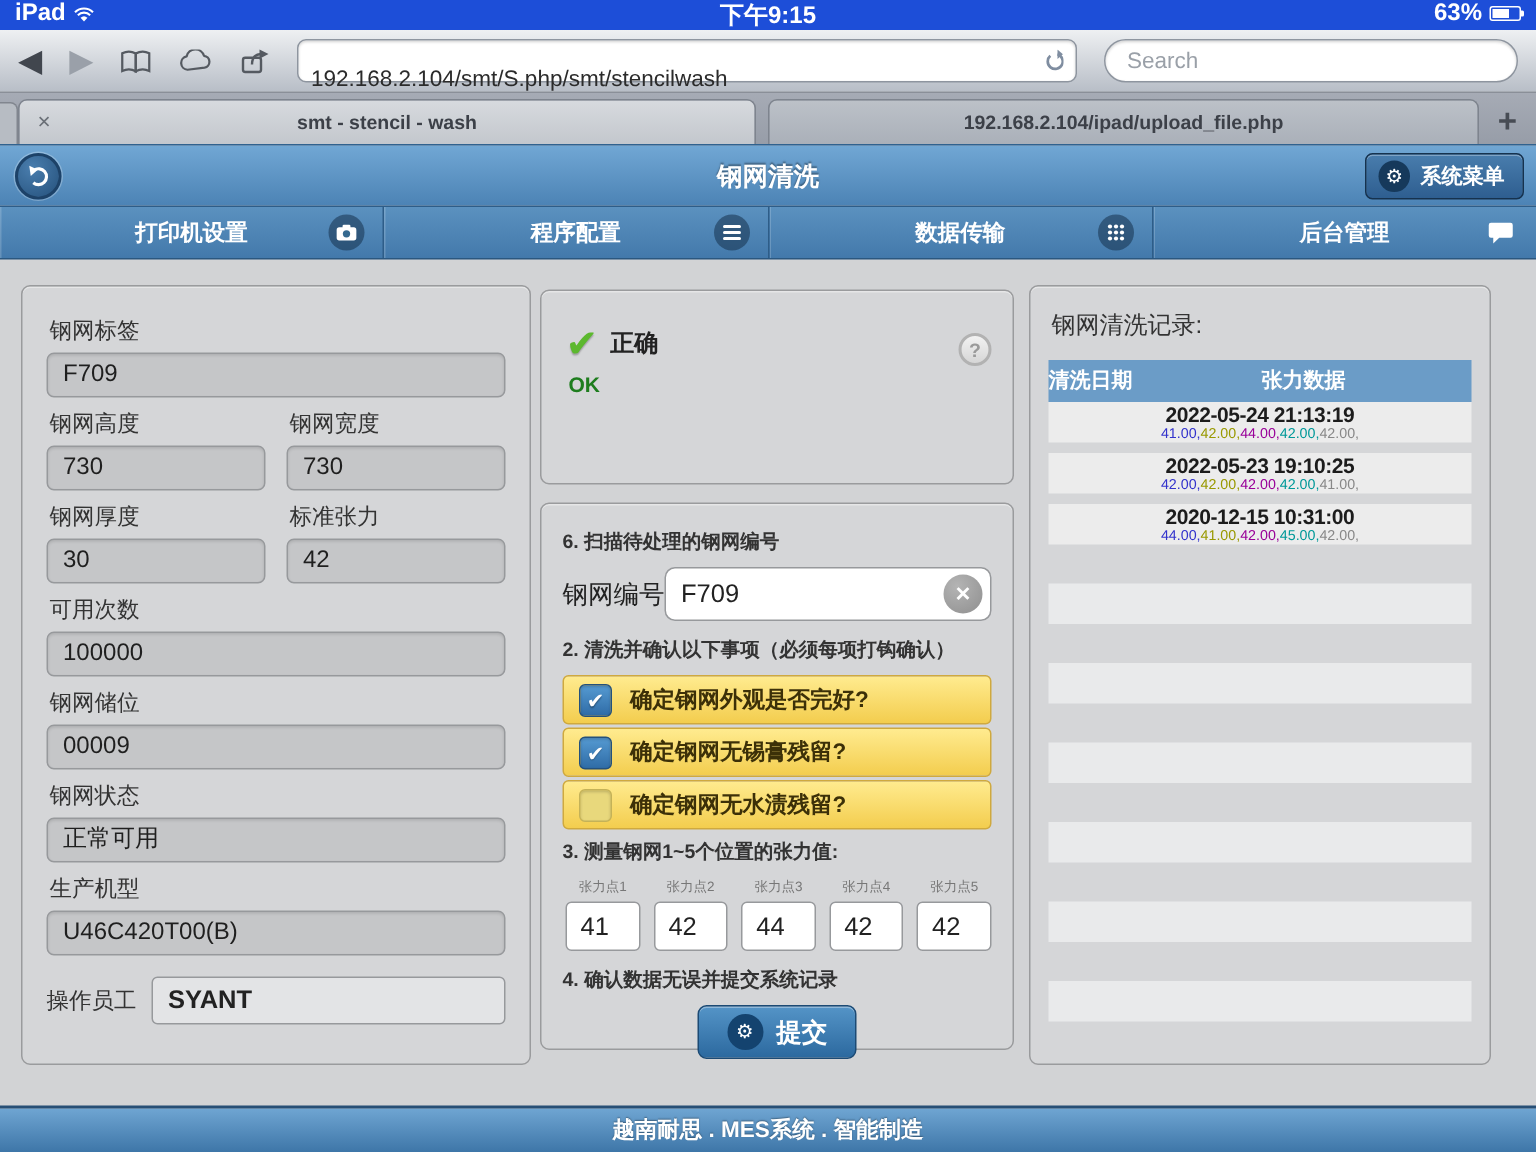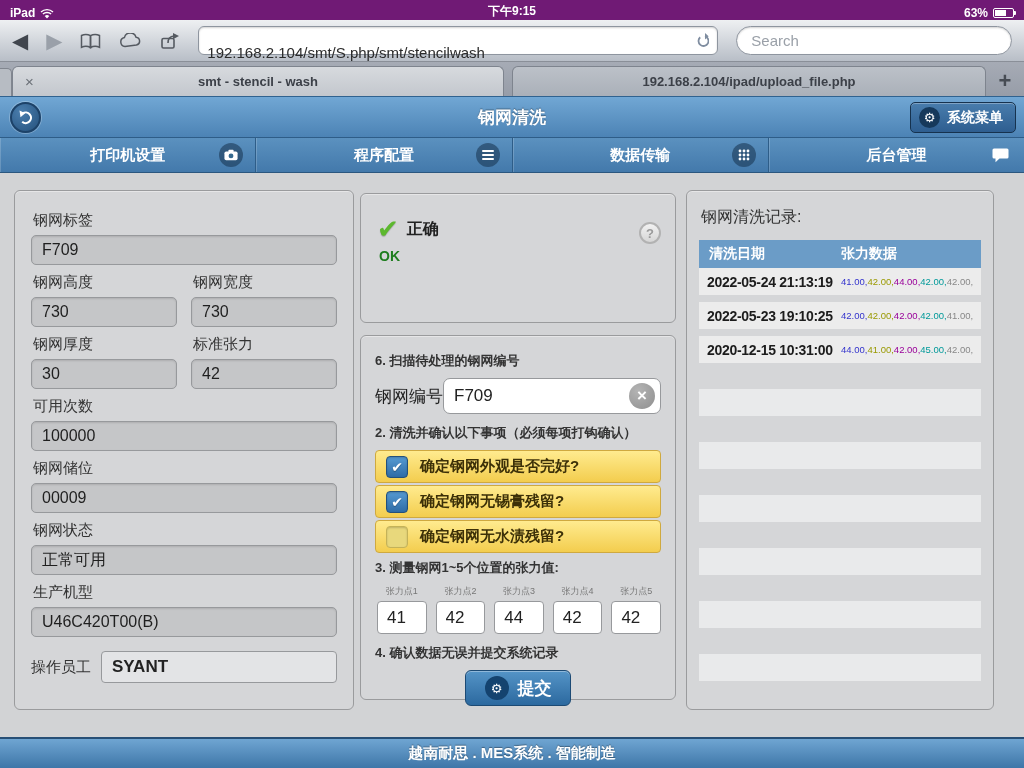--- a/index.html
+++ b/index.html
@@ -1,21 +1,21 @@
 <!DOCTYPE html>
 <html><head>
 <meta charset="utf-8">
 <style>
   * { margin:0; padding:0; box-sizing:border-box; }
   html,body { width:1024px; height:768px; overflow:hidden; }
   body { font-family:"Liberation Sans","DejaVu Sans",sans-serif; position:relative; background:#d2d3d5; }
 
   
-  .statusbar { position:absolute; left:0; top:0; width:1024px; height:20px; background:#701a75;
-    color:#fff; font-size:12px; font-weight:bold; display:flex; align-items:flex-end; padding:0 10px; }
+  .statusbar { position:absolute; left:0; top:0; width:1024px; height:20px; background:#1d4ed8;
+    color:#fff; font-size:16px; font-weight:bold; display:flex; align-items:flex-start; padding:0 10px; }
   .statusbar .left { display:flex; align-items:center; gap:5px; }
   .statusbar .time { position:absolute; left:0; right:0; text-align:center; }
   .statusbar .right { margin-left:auto; display:flex; align-items:center; gap:5px; position:relative; }
   .battery { width:21px; height:10px; border:1px solid #fff; border-radius:2px; position:relative; }
   .battery::before { content:""; position:absolute; left:1px; top:1px; bottom:1px; width:60%; background:#fff; }
   .battery::after { content:""; position:absolute; right:-3px; top:2px; width:2px; height:4px; background:#fff; border-radius:0 1px 1px 0; }
 
   
   .toolbar { position:absolute; left:0; top:20px; width:1024px; height:42px;
     background:linear-gradient(#eef0f2,#b8bec7); border-bottom:1px solid #8a8f98;
@@ -125,23 +125,23 @@
     border:1px solid #1c4a74; border-radius:6px; box-shadow:inset 0 1px 0 rgba(255,255,255,.35);
     display:flex; align-items:center; justify-content:center; gap:9px; color:#fff; font-size:17px; font-weight:bold; }
   .submit-gear { width:24px; height:24px; border-radius:50%; background:#14436f; display:flex;
     align-items:center; justify-content:center; font-size:13px; color:#fff; }
 
   
   .rec-title { font-size:16px; color:#333; margin:4px 0 12px 2px; }
   .rec-table { }
   .rec-head { height:28px; background:#6b9cc7; display:flex; align-items:center; color:#fff;
     font-size:14px; font-weight:bold; }
-  .rec-head .c1 { width:142px; padding-left:10px; }
+  .rec-head .c1 { width:142px; }
   .rec-head .c2 { flex:1;font-family:Liberation Serif, serif; }
-  .rec-row { height:27px; background:#ececec; display:flex; align-items:center; margin-bottom:7px; }
+  .rec-row { height:27px; background:#ececec; display:flex; align-items:center; margin-bottom:7px;flex-direction:column; }
   .rec-row .date { width:142px; padding-left:8px; font-size:14px; font-weight:bold; color:#1c1c1c;
     white-space:nowrap; letter-spacing:-.3px; }
   .rec-row .vals { flex:1; font-size:9.5px; white-space:nowrap; overflow:hidden; }
   .rec-row:first-of-type { margin-top:0; }
   .tv::after { content:","; }
   .v0 { color:#3333cc; } .v1 { color:#999900; } .v2 { color:#990099; } .v3 { color:#009999; } .v4 { color:#888888; }
   .empty-row { height:27px; background:#e9eaeb; margin-top:26px; }
 
   
   .app-footer { position:absolute; left:0; top:737px; width:1024px; height:31px;

